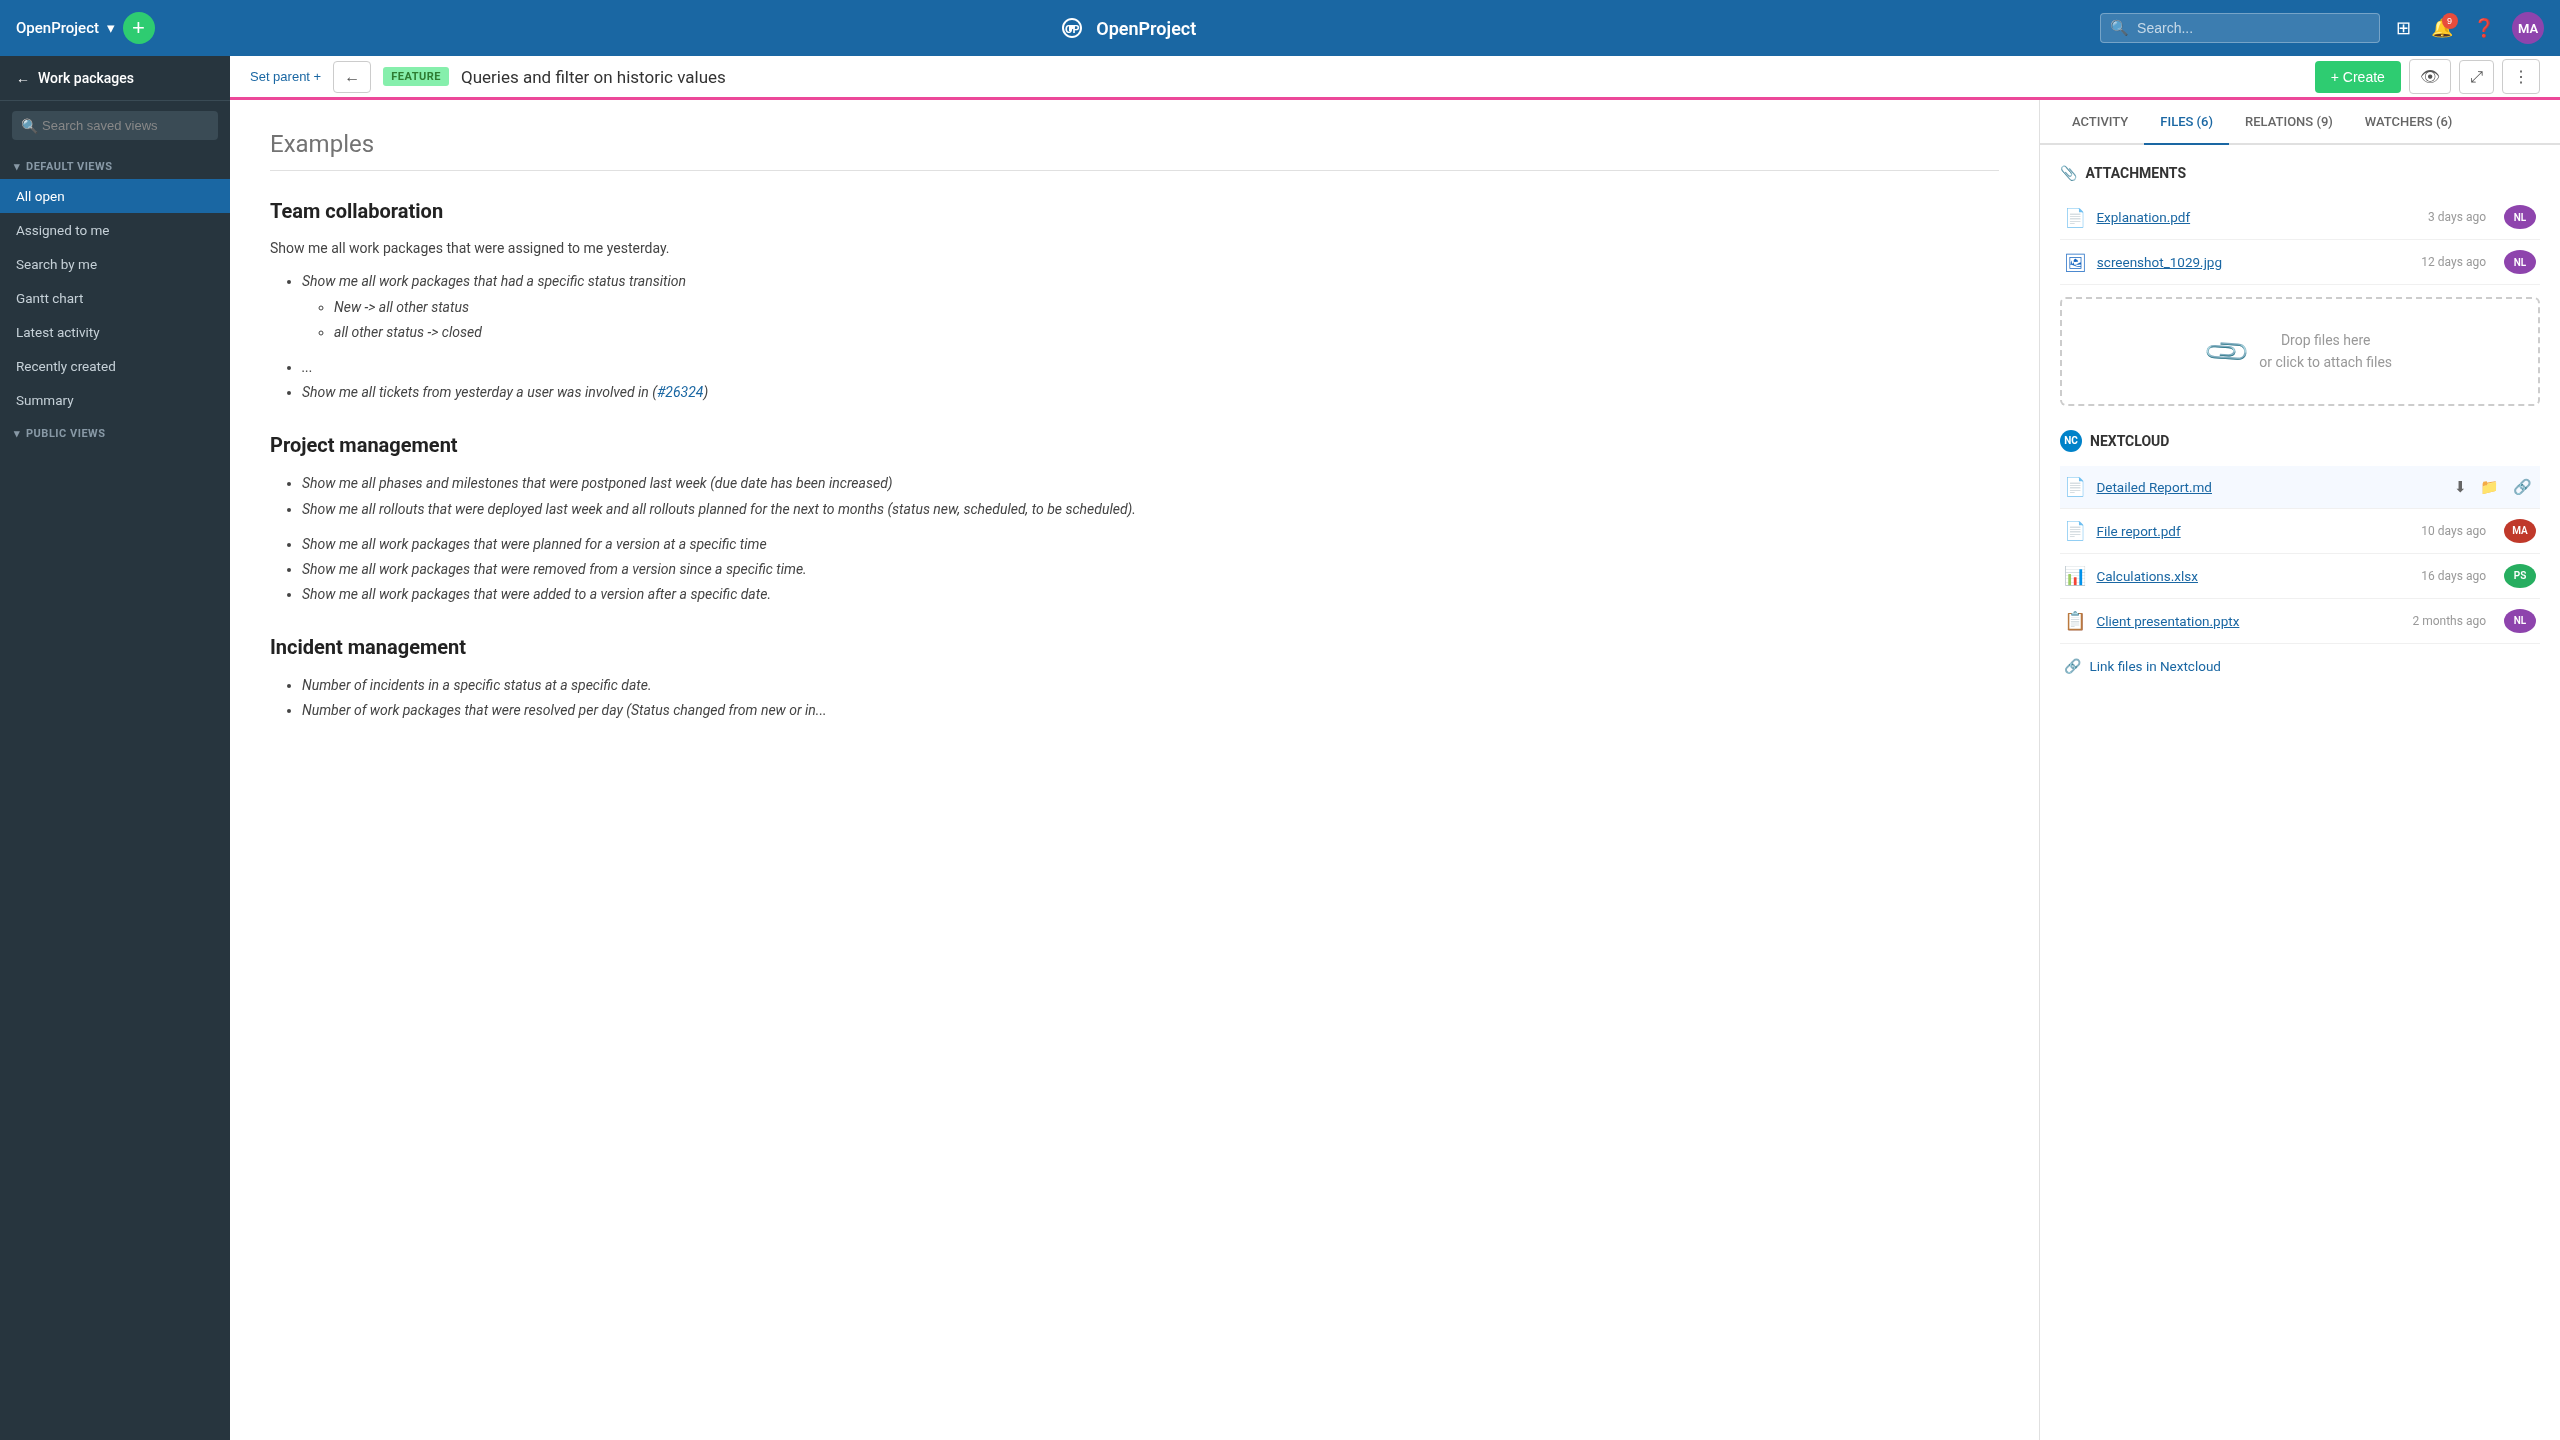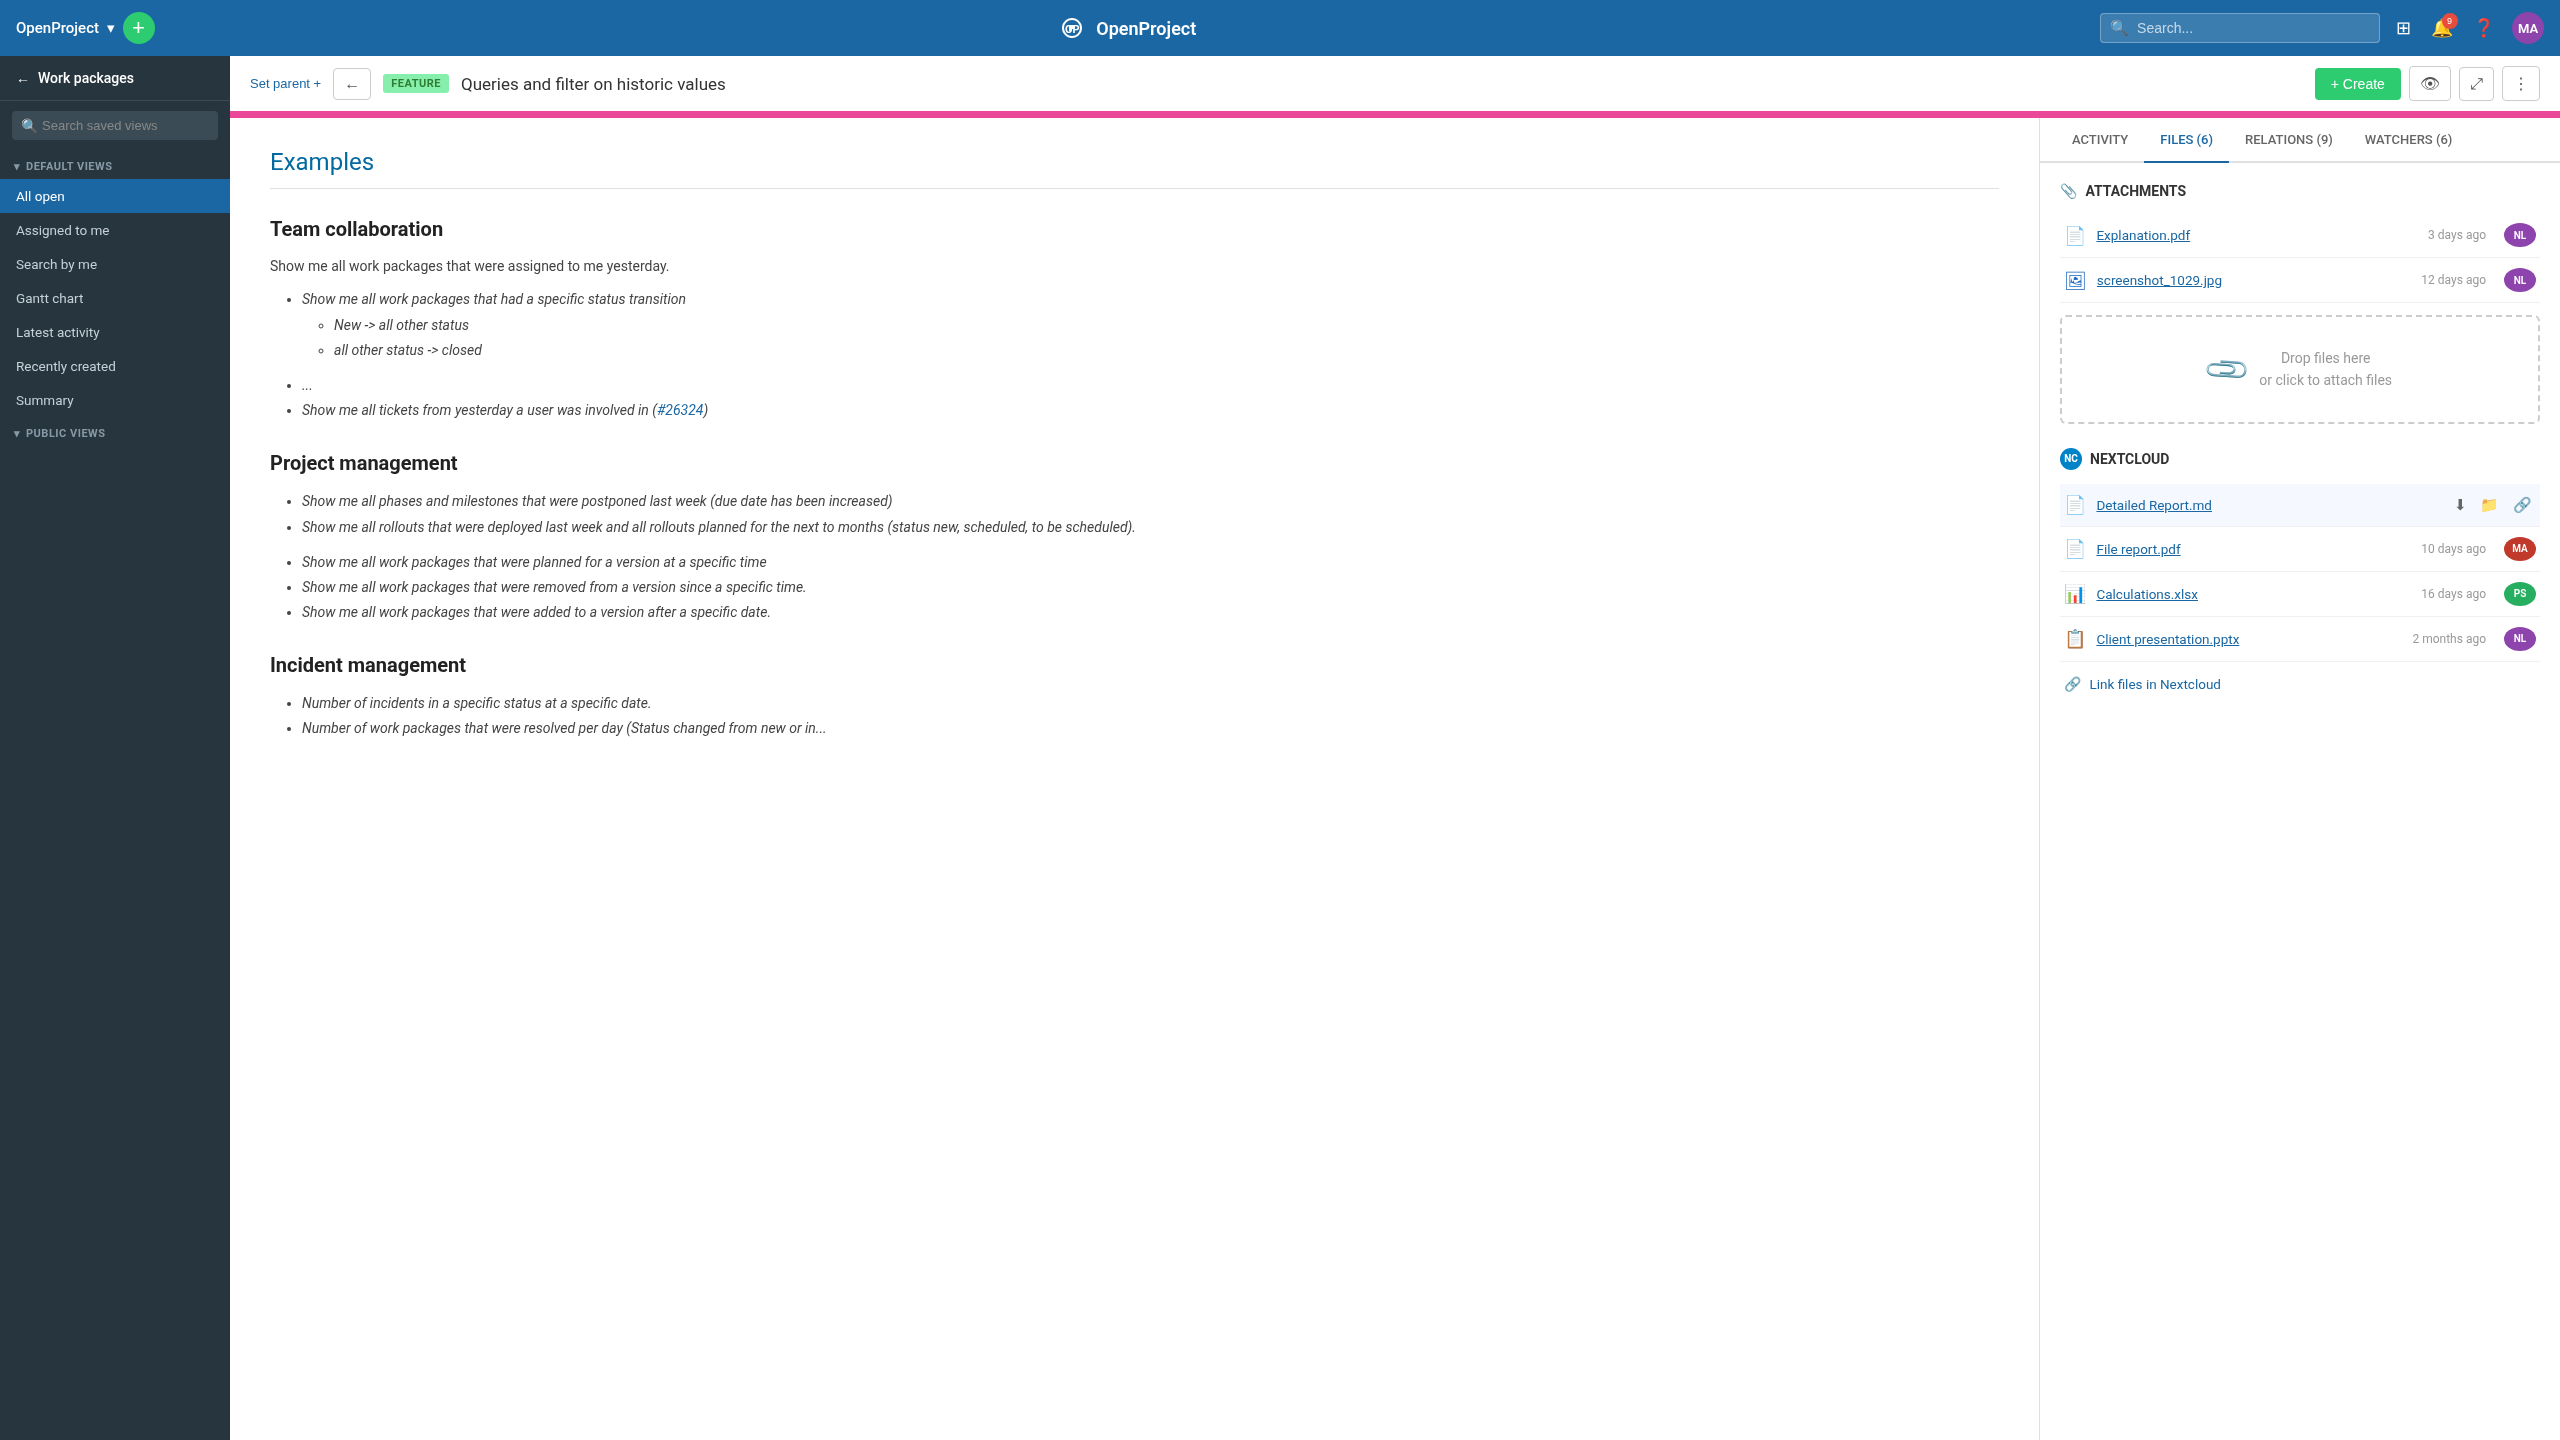--- a/index.html
+++ b/index.html
@@ -31,36 +31,36 @@
     .search-saved-wrap input::placeholder { color: #888; }
     .search-saved-wrap .ss-icon { position: absolute; left: 9px; top: 50%; transform: translateY(-50%); color: #888; font-size: 14px; }
     .sidebar-section-header { display: flex; align-items: center; gap: 6px; padding: 10px 14px 6px; font-size: 11px; font-weight: 700; color: #8899a6; letter-spacing: 0.5px; text-transform: uppercase; cursor: pointer; }
     .sidebar-item { padding: 9px 16px; font-size: 13.5px; color: #c5d0d7; cursor: pointer; display: flex; align-items: center; gap: 8px; }
     .sidebar-item.active { background: #1a67a3; color: white; }
 
     
     .content-area { flex: 1; display: flex; flex-direction: column; overflow: hidden; background: white; }
 
     
-    .toolbar-area { padding: 10px 20px; border-bottom: 7px solid #ec4899; display: flex; align-items: center; justify-content: space-between; background: white; flex-shrink: 0; }
+    .toolbar-area { padding: 3px 20px; border-bottom: 3px solid #ec4899; display: flex; align-items: center; justify-content: space-between; background: white; flex-shrink: 0; }
     .toolbar-left { display: flex; align-items: center; gap: 12px; }
     .set-parent-btn { color: #1a67a3; font-size: 13px; cursor: pointer; background: none; border: none; }
     .back-btn { background: white; border: 1px solid #ccc; border-radius: 4px; padding: 6px 10px; cursor: pointer; font-size: 16px; color: #555; }
     .feature-badge { background: #86efac; color: #2e7d32; font-size: 11px; font-weight: 700; padding: 3px 8px; border-radius: 3px; letter-spacing: 0.5px; }
     .feature-title { font-size: 17px; font-weight: 400; color: #333; }
     .toolbar-right { display: flex; align-items: center; gap: 8px; }
     .create-btn { background: #2ecc71; color: white; border: none; border-radius: 4px; padding: 8px 16px; font-size: 14px; font-weight: 500; cursor: pointer; display: flex; align-items: center; gap: 6px; }
     .icon-btn { background: white; border: 1px solid #ccc; border-radius: 4px; padding: 7px 10px; cursor: pointer; color: #555; font-size: 16px; }
 
     
     .split-pane { display: flex; flex: 1; overflow: hidden; }
 
     
     .article-pane { flex: 1; overflow-y: auto; padding: 30px 40px; border-right: 1px solid #e0e0e0; }
-    .article-pane h2 { font-size: 24px; font-weight: 400; color: #0369a1; margin-bottom: 20px; padding-bottom: 12px; border-bottom: 1px solid #e0e0e0; }
+    .article-pane h2 { font-size: 24px; font-weight: 400; color: #737373; margin-bottom: 20px; padding-bottom: 12px; border-bottom: 1px solid #e0e0e0; }
     .article-pane h3 { font-size: 20px; font-weight: 700; color: #222; margin: 28px 0 14px; }
     .article-pane p { font-size: 14px; color: #444; line-height: 1.6; margin-bottom: 10px; }
     .article-pane ul { margin-left: 32px; margin-bottom: 10px; font-style: italic; }
     .article-pane ul li { font-size: 14px; color: #444; line-height: 1.8; }
     .article-pane a { color: #1a67a3; text-decoration: none; }
 
     
     .details-pane { width: 520px; flex-shrink: 0; display: flex; flex-direction: column; overflow: hidden; background: white; }
     .details-tabs { display: flex; border-bottom: 2px solid #e0e0e0; padding: 0 16px; flex-shrink: 0; }
     .details-tab { padding: 14px 16px; font-size: 13px; font-weight: 500; color: #666; cursor: pointer; border-bottom: 2px solid transparent; margin-bottom: -2px; white-space: nowrap; }

